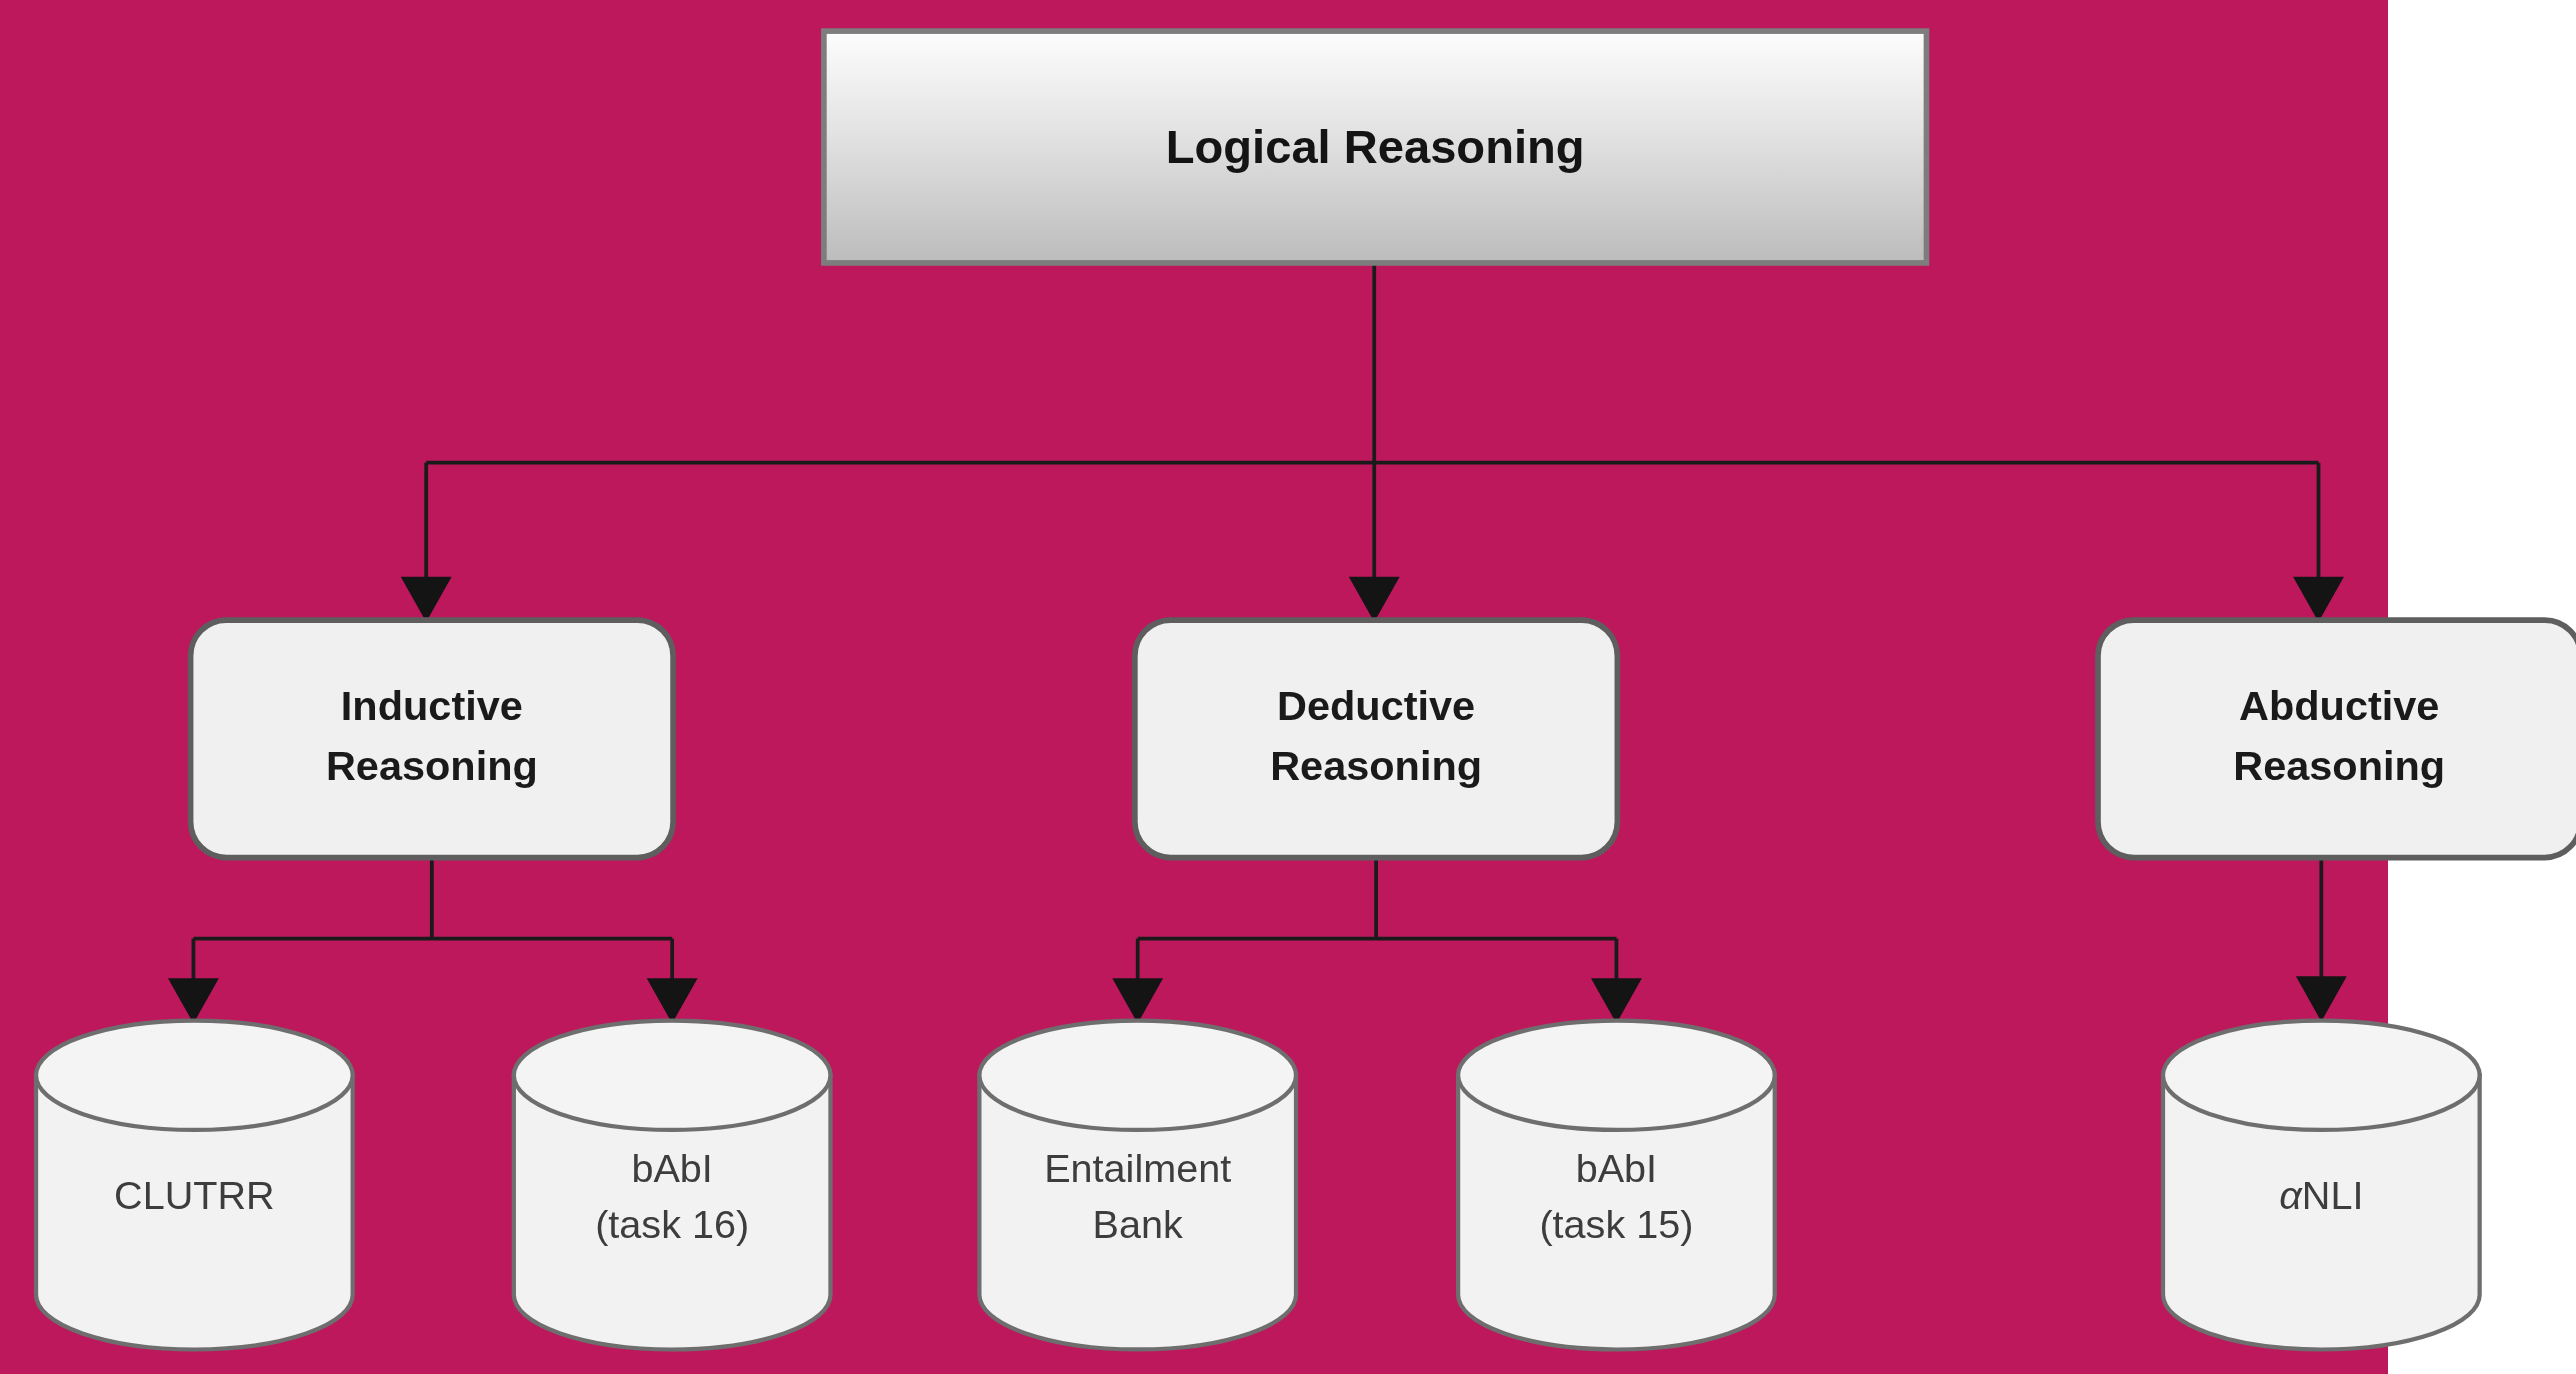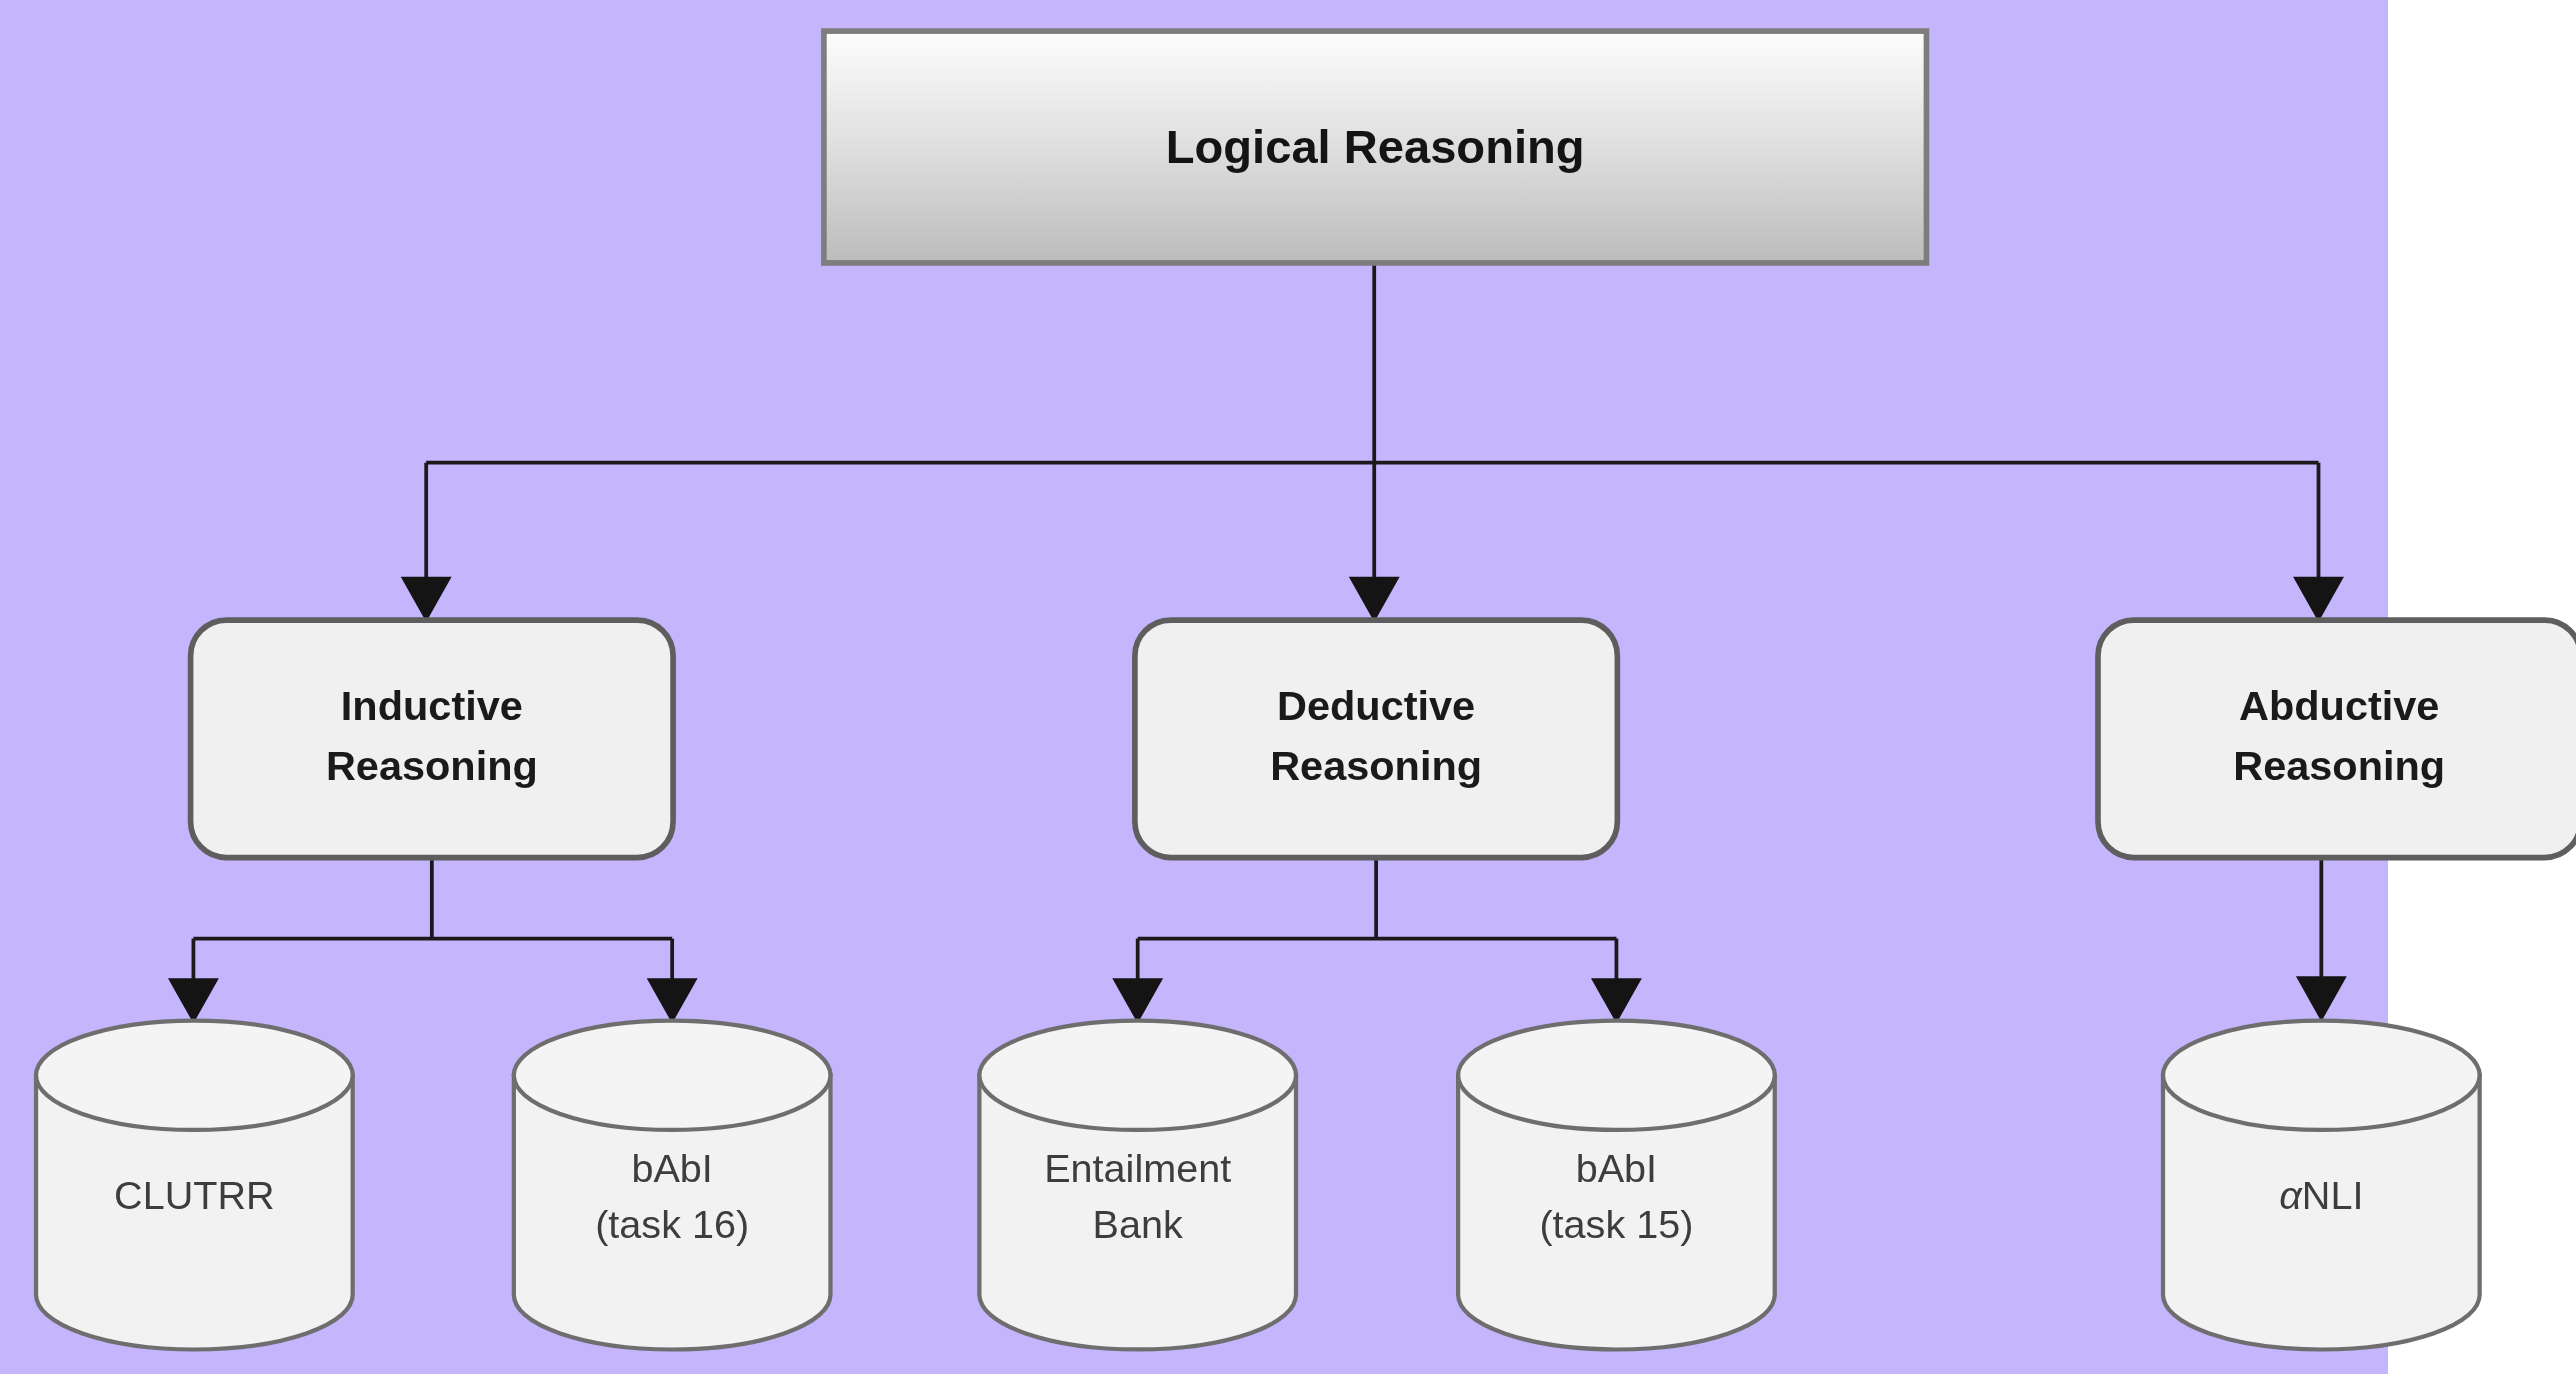--- a/index.html
+++ b/index.html
@@ -10,21 +10,21 @@
   body {
     width: 2576px;
     height: 1374px;
     overflow: hidden;
     font-family: "Liberation Sans", sans-serif;
   }
   #diagram-root {
     position: relative;
     width: 2388px;
     height: 1374px;
-    background: #c4b5fd;
+    background: #be185d;
   }
   svg#diagram-canvas {
     display: block;
     width: 2576px;
     height: 1374px;
   }
   .node-label {
     font-family: "Liberation Sans", sans-serif;
     font-weight: bold;
     font-size: 44px;

